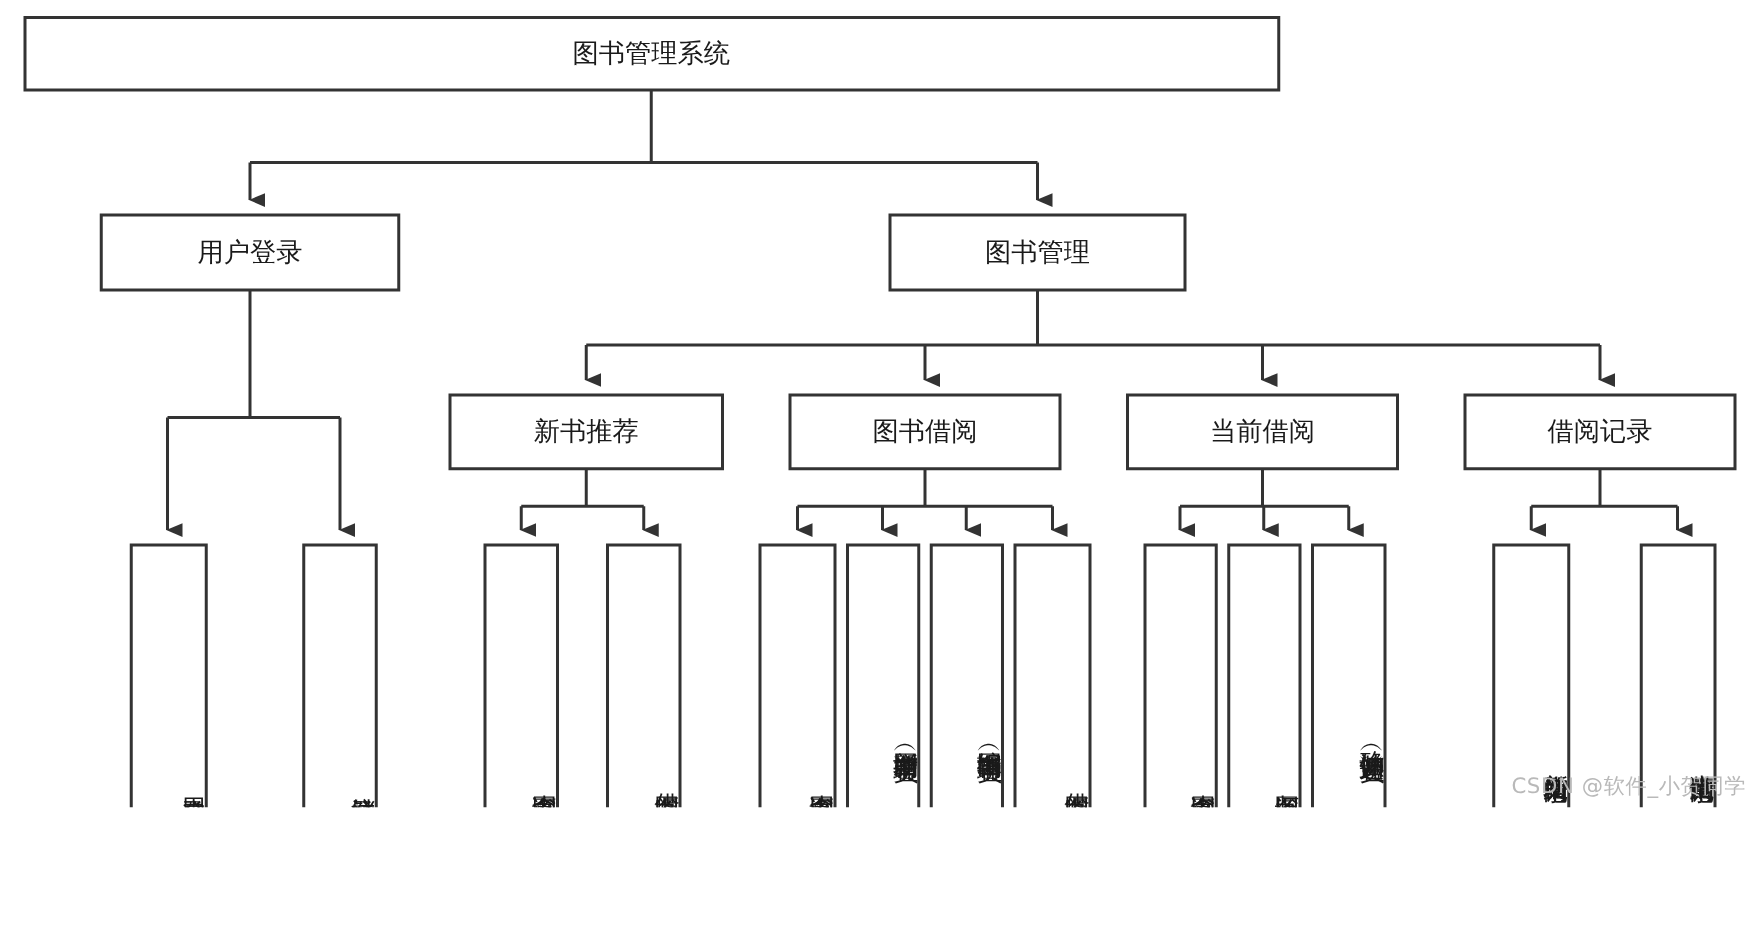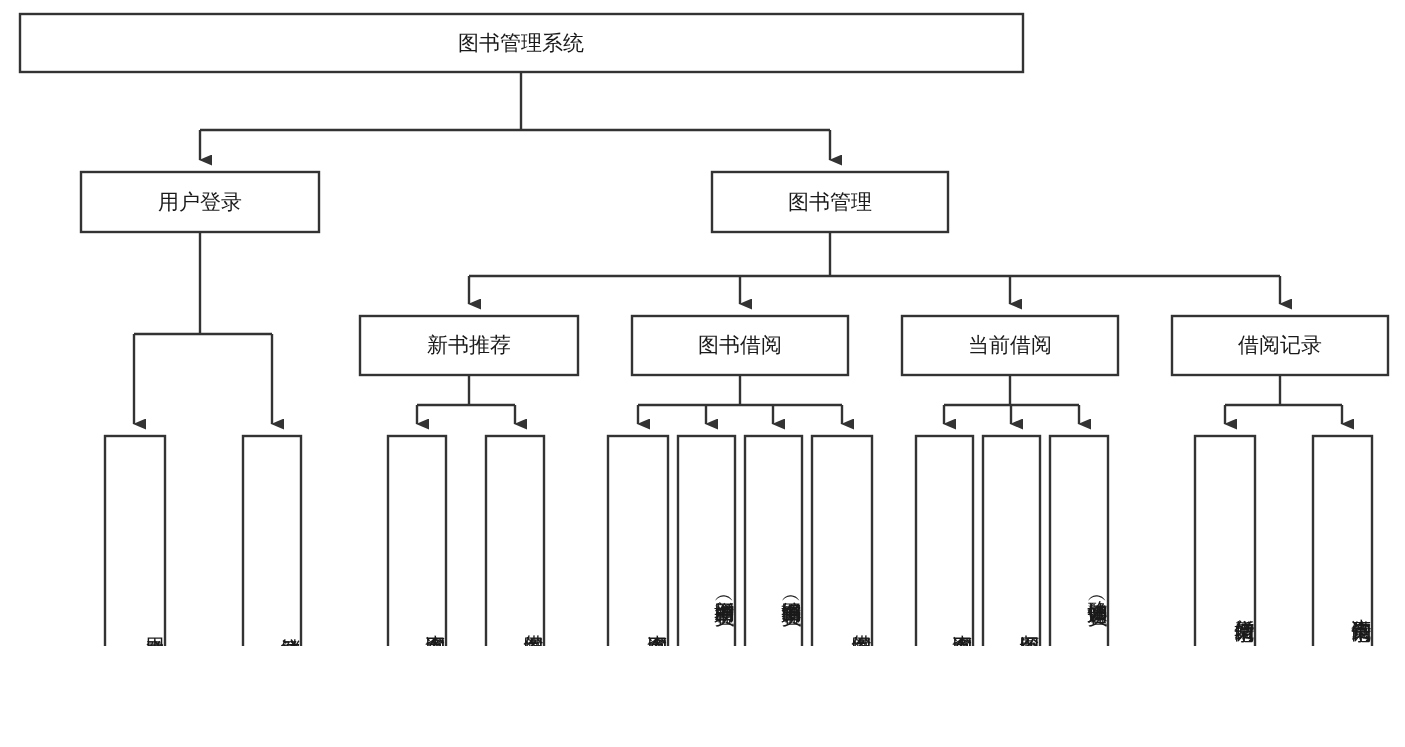--- a/index.html
+++ b/index.html
@@ -174,14 +174,15 @@
   <div class="vlabel" style="left:608px;  top:508px;  width:60px; height:226px;">查询图书</div>
   <div class="vlabel" style="left:678px;  top:444px;  width:57px; height:290px;">新增图书（管理员）</div>
   <div class="vlabel" style="left:745px;  top:444px;  width:57px; height:290px;">编辑图书（管理员）</div>
   <div class="vlabel" style="left:812px;  top:508px;  width:60px; height:226px;">借阅图书</div>
   <div class="vlabel" style="left:916px;  top:508px;  width:57px; height:226px;">查询图书</div>
   <div class="vlabel" style="left:983px;  top:508px;  width:57px; height:226px;">归还图书</div>
   <div class="vlabel" style="left:1050px; top:444px;  width:58px; height:290px;">确认归还（管理员）</div>
   <div class="vlabel" style="left:1195px; top:478px;  width:60px; height:256px;">新增借阅记录</div>
   <div class="vlabel" style="left:1313px; top:478px;  width:59px; height:256px;">查询借阅记录</div>
 
+  <div class="watermark">CSDN @软件_小贺同学</div>
 
 </div>
 
 </body></html>

